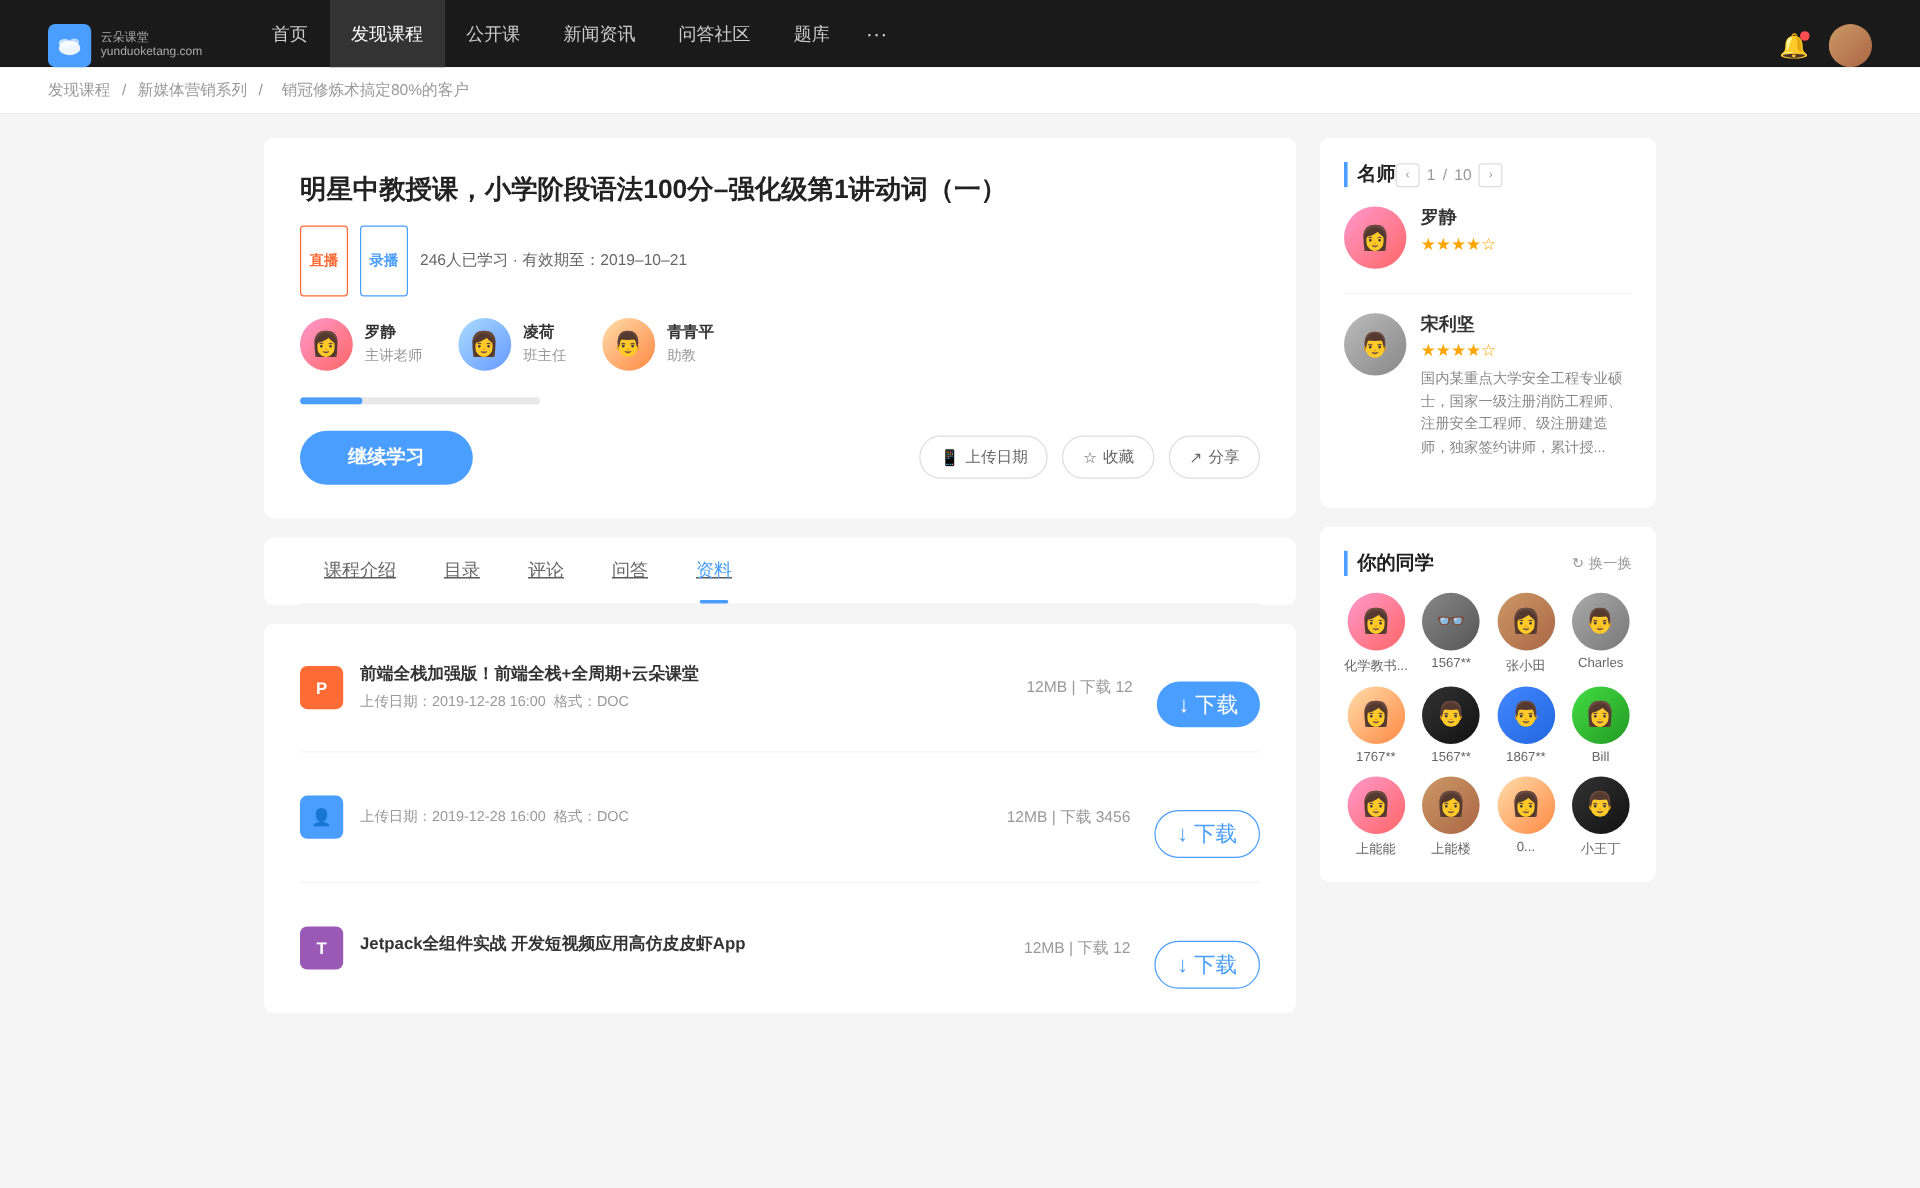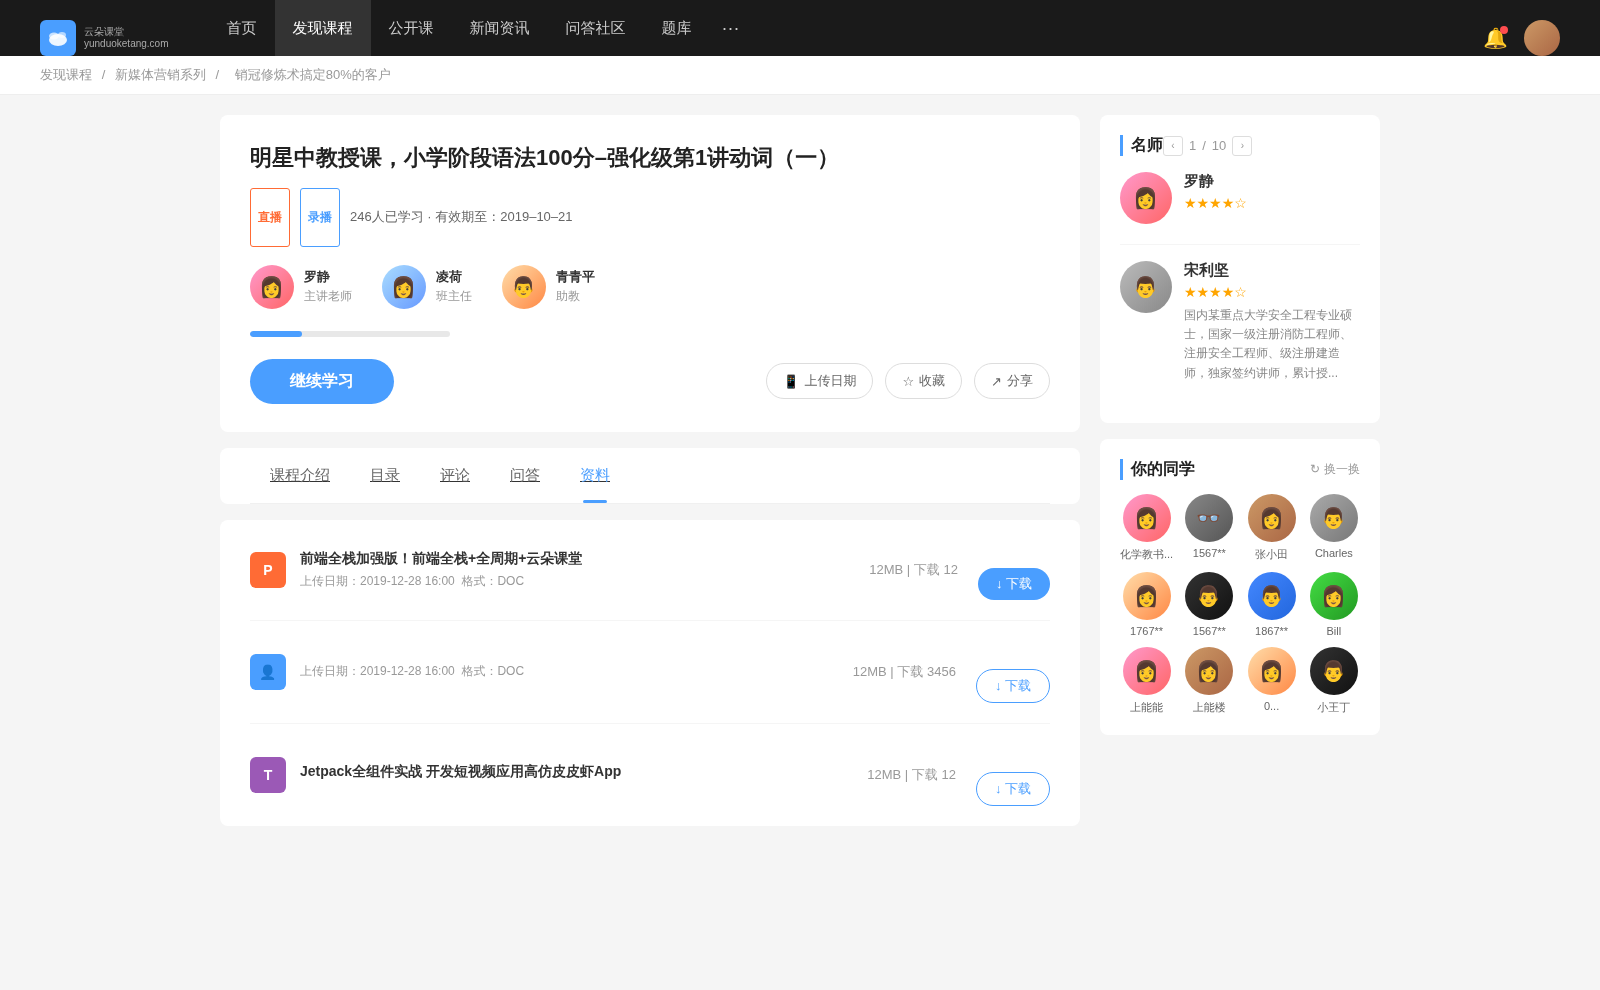--- a/index.html
+++ b/index.html
@@ -75,21 +75,21 @@
     .resource-item { display: flex; align-items: center; padding: 20px 0; border-bottom: 1px solid #f5f5f5; }
     .resource-item:last-child { border-bottom: none; }
     .resource-icon { width: 36px; height: 36px; border-radius: 6px; display: flex; align-items: center; justify-content: center; font-size: 14px; font-weight: bold; color: #fff; margin-right: 14px; flex-shrink: 0; }
     .icon-p { background: #ff6b35; }
     .icon-person { background: #4a9eff; }
     .icon-t { background: #9b59b6; }
     .resource-info { flex: 1; }
     .resource-name { font-size: 14px; font-weight: 600; color: #333; margin-bottom: 5px; }
     .resource-meta { font-size: 12px; color: #999; }
     .resource-stats { color: #999; font-size: 13px; margin-right: 20px; white-space: nowrap; }
-    .btn-download { background: #fff; border: 1px solid #4a9eff; color: #4a9eff; border-radius: 20px; padding: 7px 18px; font-size: 13px; cursor: pointer; display: flex; align-items: center; gap: 5px; white-space: nowrap; margin-top: 28px; }
+    .btn-download { background: #fff; border: 1px solid #4a9eff; color: #4a9eff; border-radius: 20px; padding: 7px 18px; font-size: 18px; cursor: pointer; display: flex; align-items: center; gap: 5px; white-space: nowrap; margin-top: 28px; }
     .btn-download-filled { background: #4a9eff; color: #fff; border: none; }
 
     
     .right-sidebar { width: 280px; flex-shrink: 0; }
 
     
     .sidebar-card { background: #fff; border-radius: 8px; padding: 20px; margin-bottom: 16px; }
     .sidebar-header { display: flex; align-items: center; margin-bottom: 16px; }
     .sidebar-title { font-size: 16px; font-weight: bold; color: #222; border-left: 3px solid #4a9eff; padding-left: 8px; }
     .pagination { display: flex; align-items: center; gap: 6px; font-size: 13px; color: #999; }

